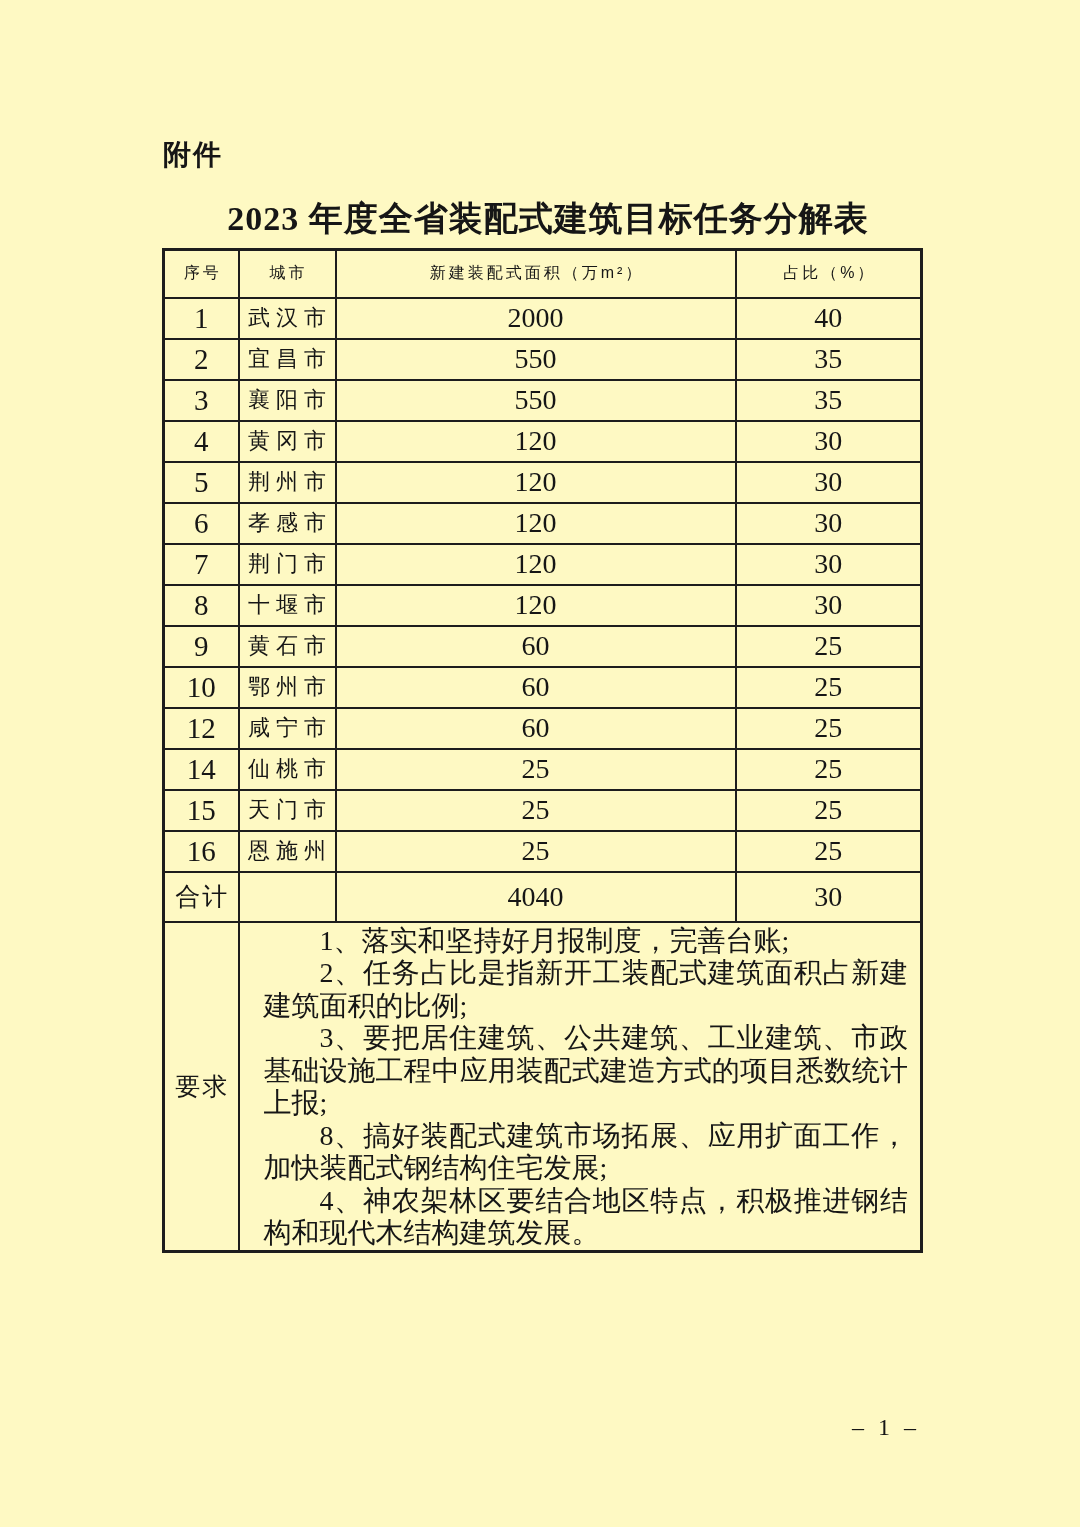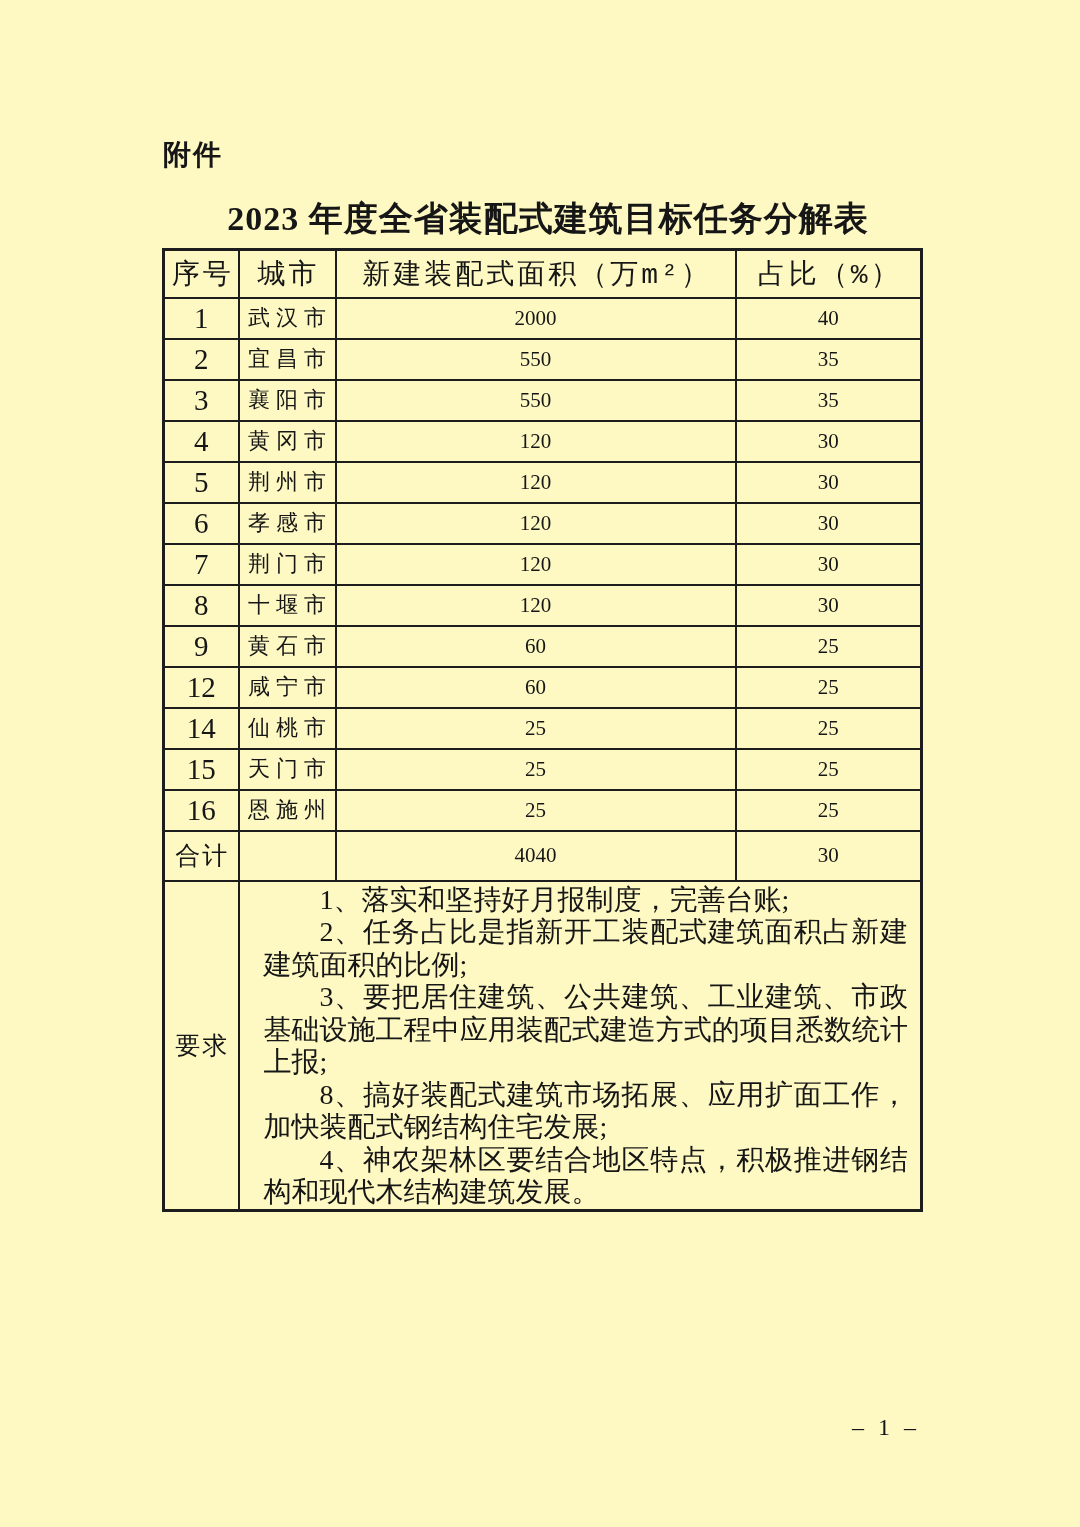--- a/index.html
+++ b/index.html
@@ -46,28 +46,28 @@
     text-align: center;
     vertical-align: middle;
     overflow: hidden;
   }
   tr.header-row { height: 48px; }
   tr.data-row   { height: 41px; }
   tr.total-row  { height: 50px; }
   tr.req-row    { height: 326px; }
 
   .main-table th {
-    font-family: Liberation Mono, monospace;
+    font-family: Liberation Sans, sans-serif;
     font-weight: 500;
-    font-size: 28px;
+    font-size: 16px;
     letter-spacing: 3px; text-indent: 3px;
   }
   td.serial { font-size: 29px; }
   td.city   { font-size: 22px; letter-spacing: 6px; text-indent: 6px; }
-  td.num    { font-size: 21px; text-align: center; }
+  td.num    { font-size: 28px; text-align: center; }
 
   td.total-label, td.req-label {
     font-family: "Liberation Sans", sans-serif;
     font-weight: 500;
     font-size: 25px;
     letter-spacing: 2px; text-indent: 2px;
   }
   td.req-cell {
     vertical-align: top;
     text-align: justify;
@@ -156,20 +156,26 @@
         </tr>
         <tr class="data-row">
           <td class="serial">8</td>
           <td class="city">十堰市</td>
           <td class="num">120</td>
           <td class="num">30</td>
         </tr>
         <tr class="data-row">
           <td class="serial">9</td>
           <td class="city">黄石市</td>
+          <td class="num">60</td>
+          <td class="num">25</td>
+        </tr>
+        <tr class="data-row">
+          <td class="serial">10</td>
+          <td class="city">鄂州市</td>
           <td class="num">60</td>
           <td class="num">25</td>
         </tr>
         <tr class="data-row">
           <td class="serial">12</td>
           <td class="city">咸宁市</td>
           <td class="num">60</td>
           <td class="num">25</td>
         </tr>
         <tr class="data-row">

